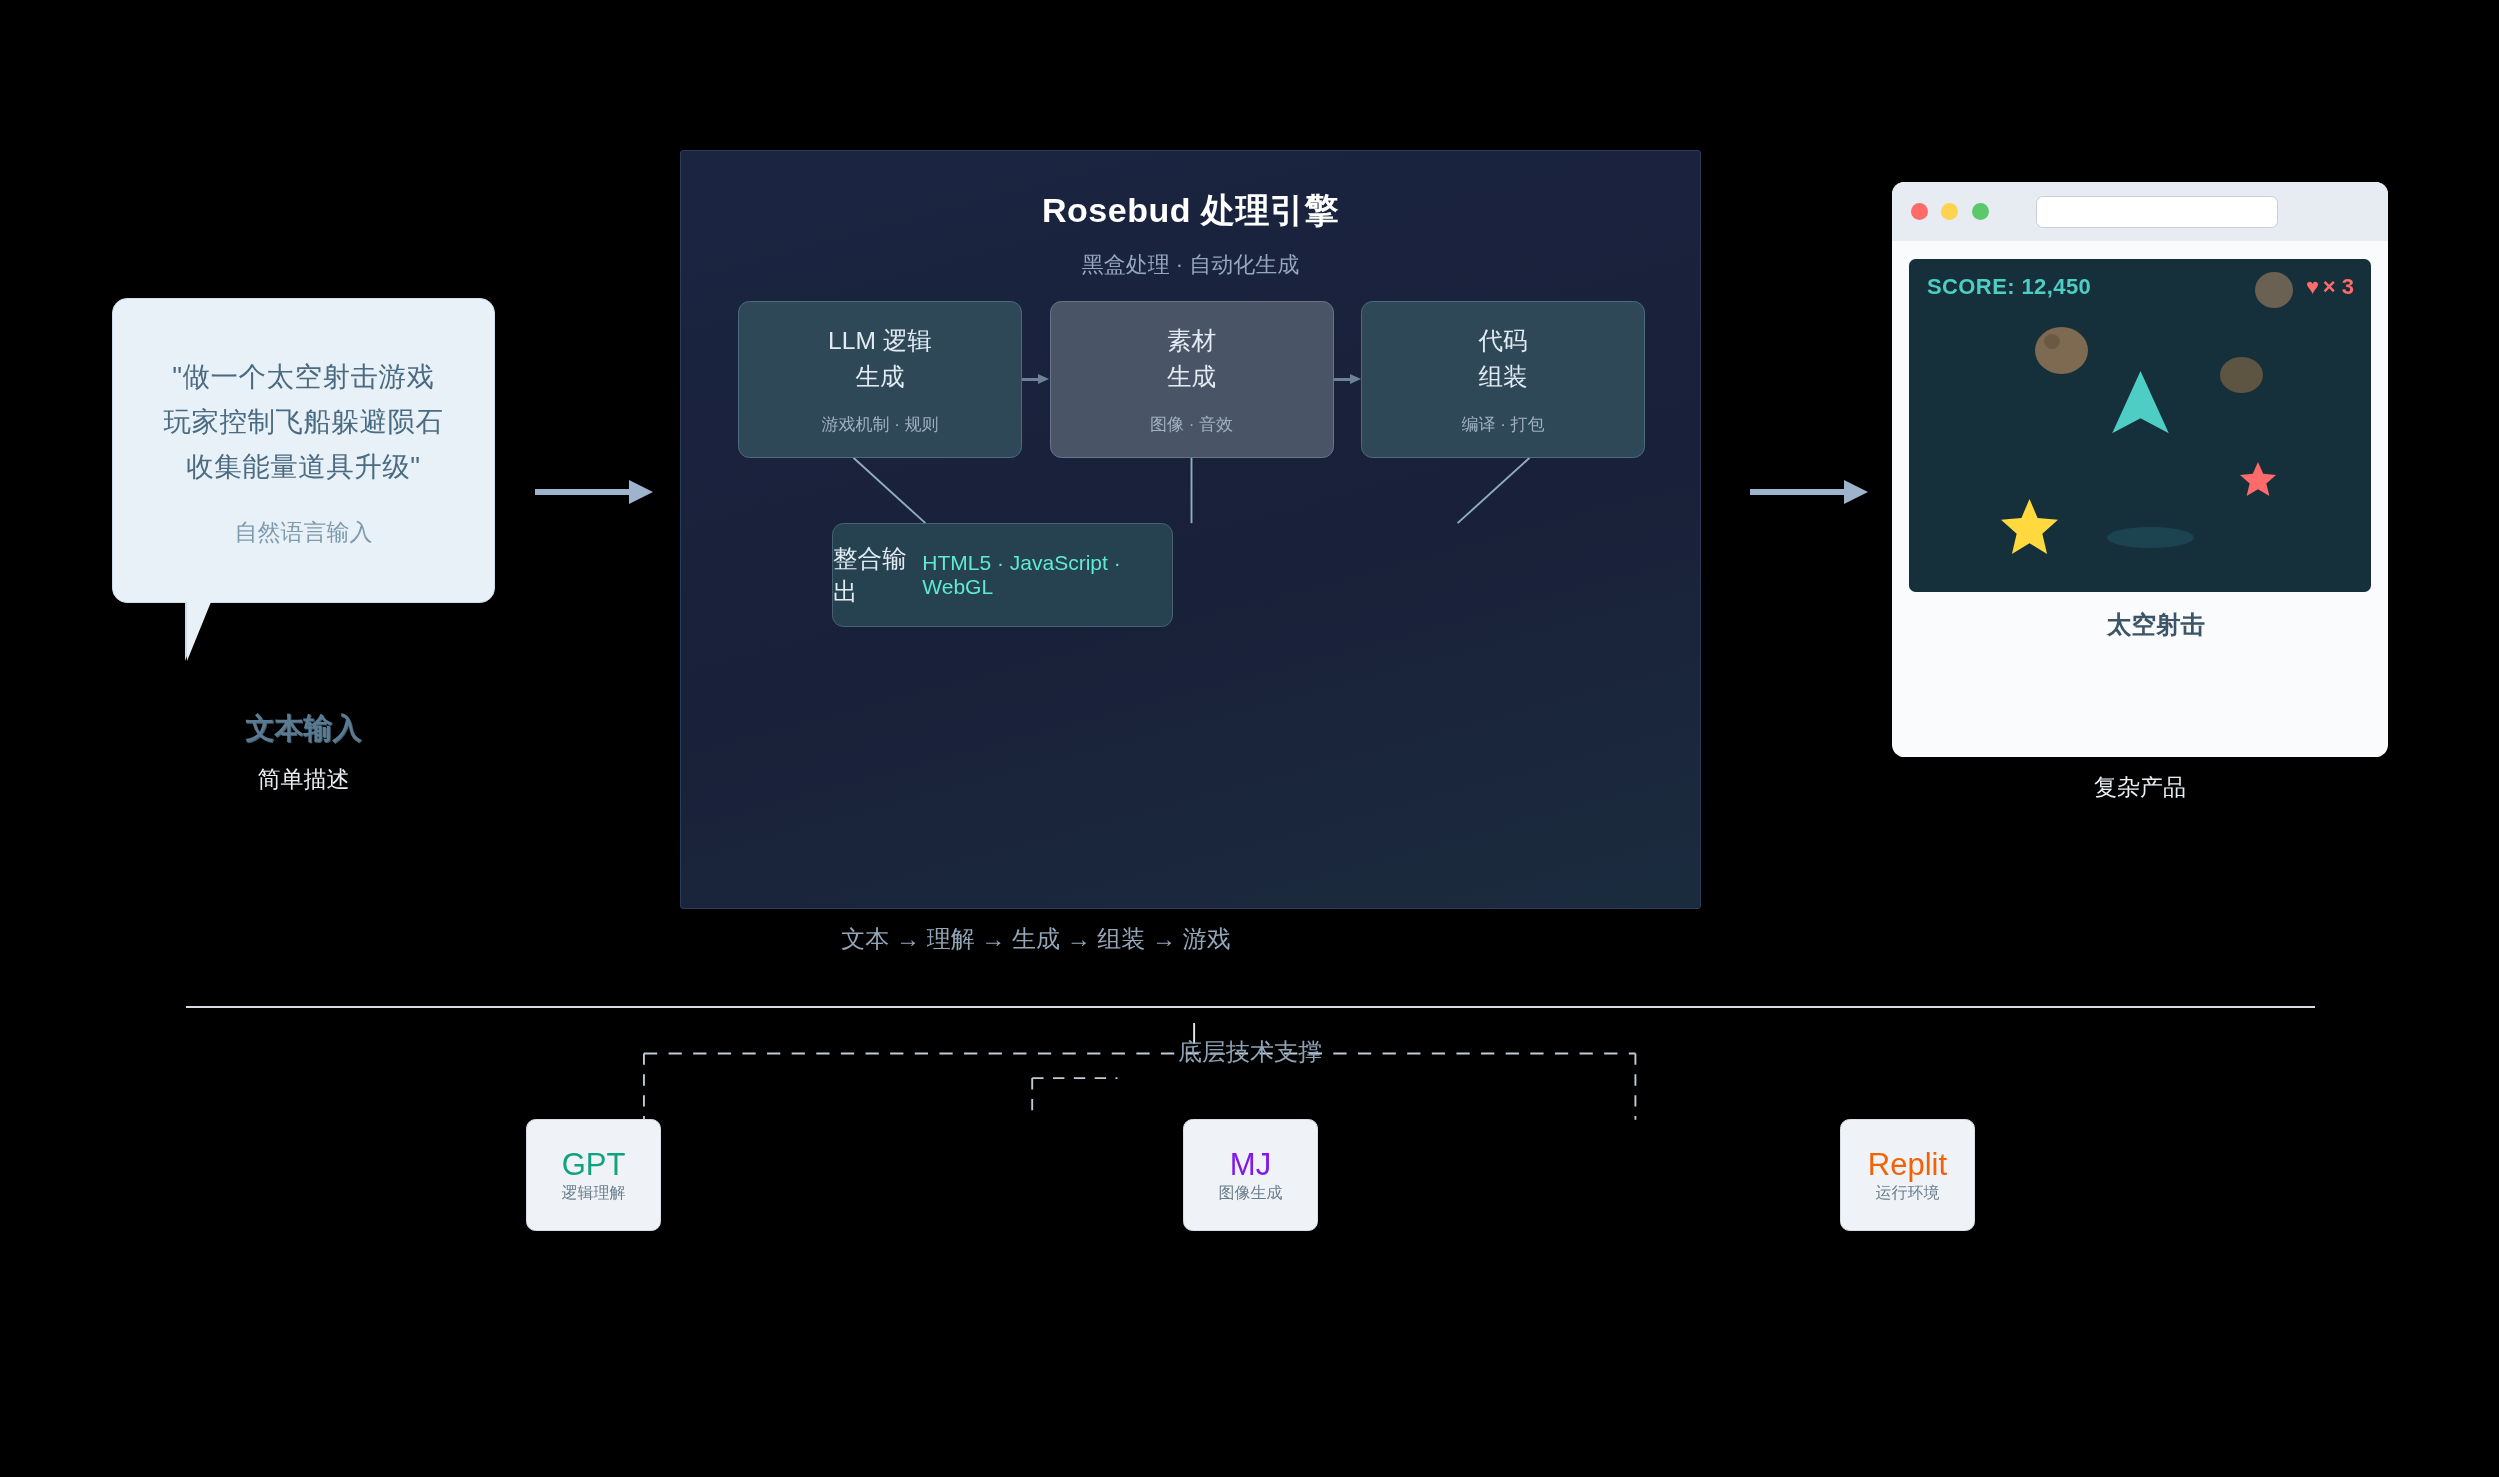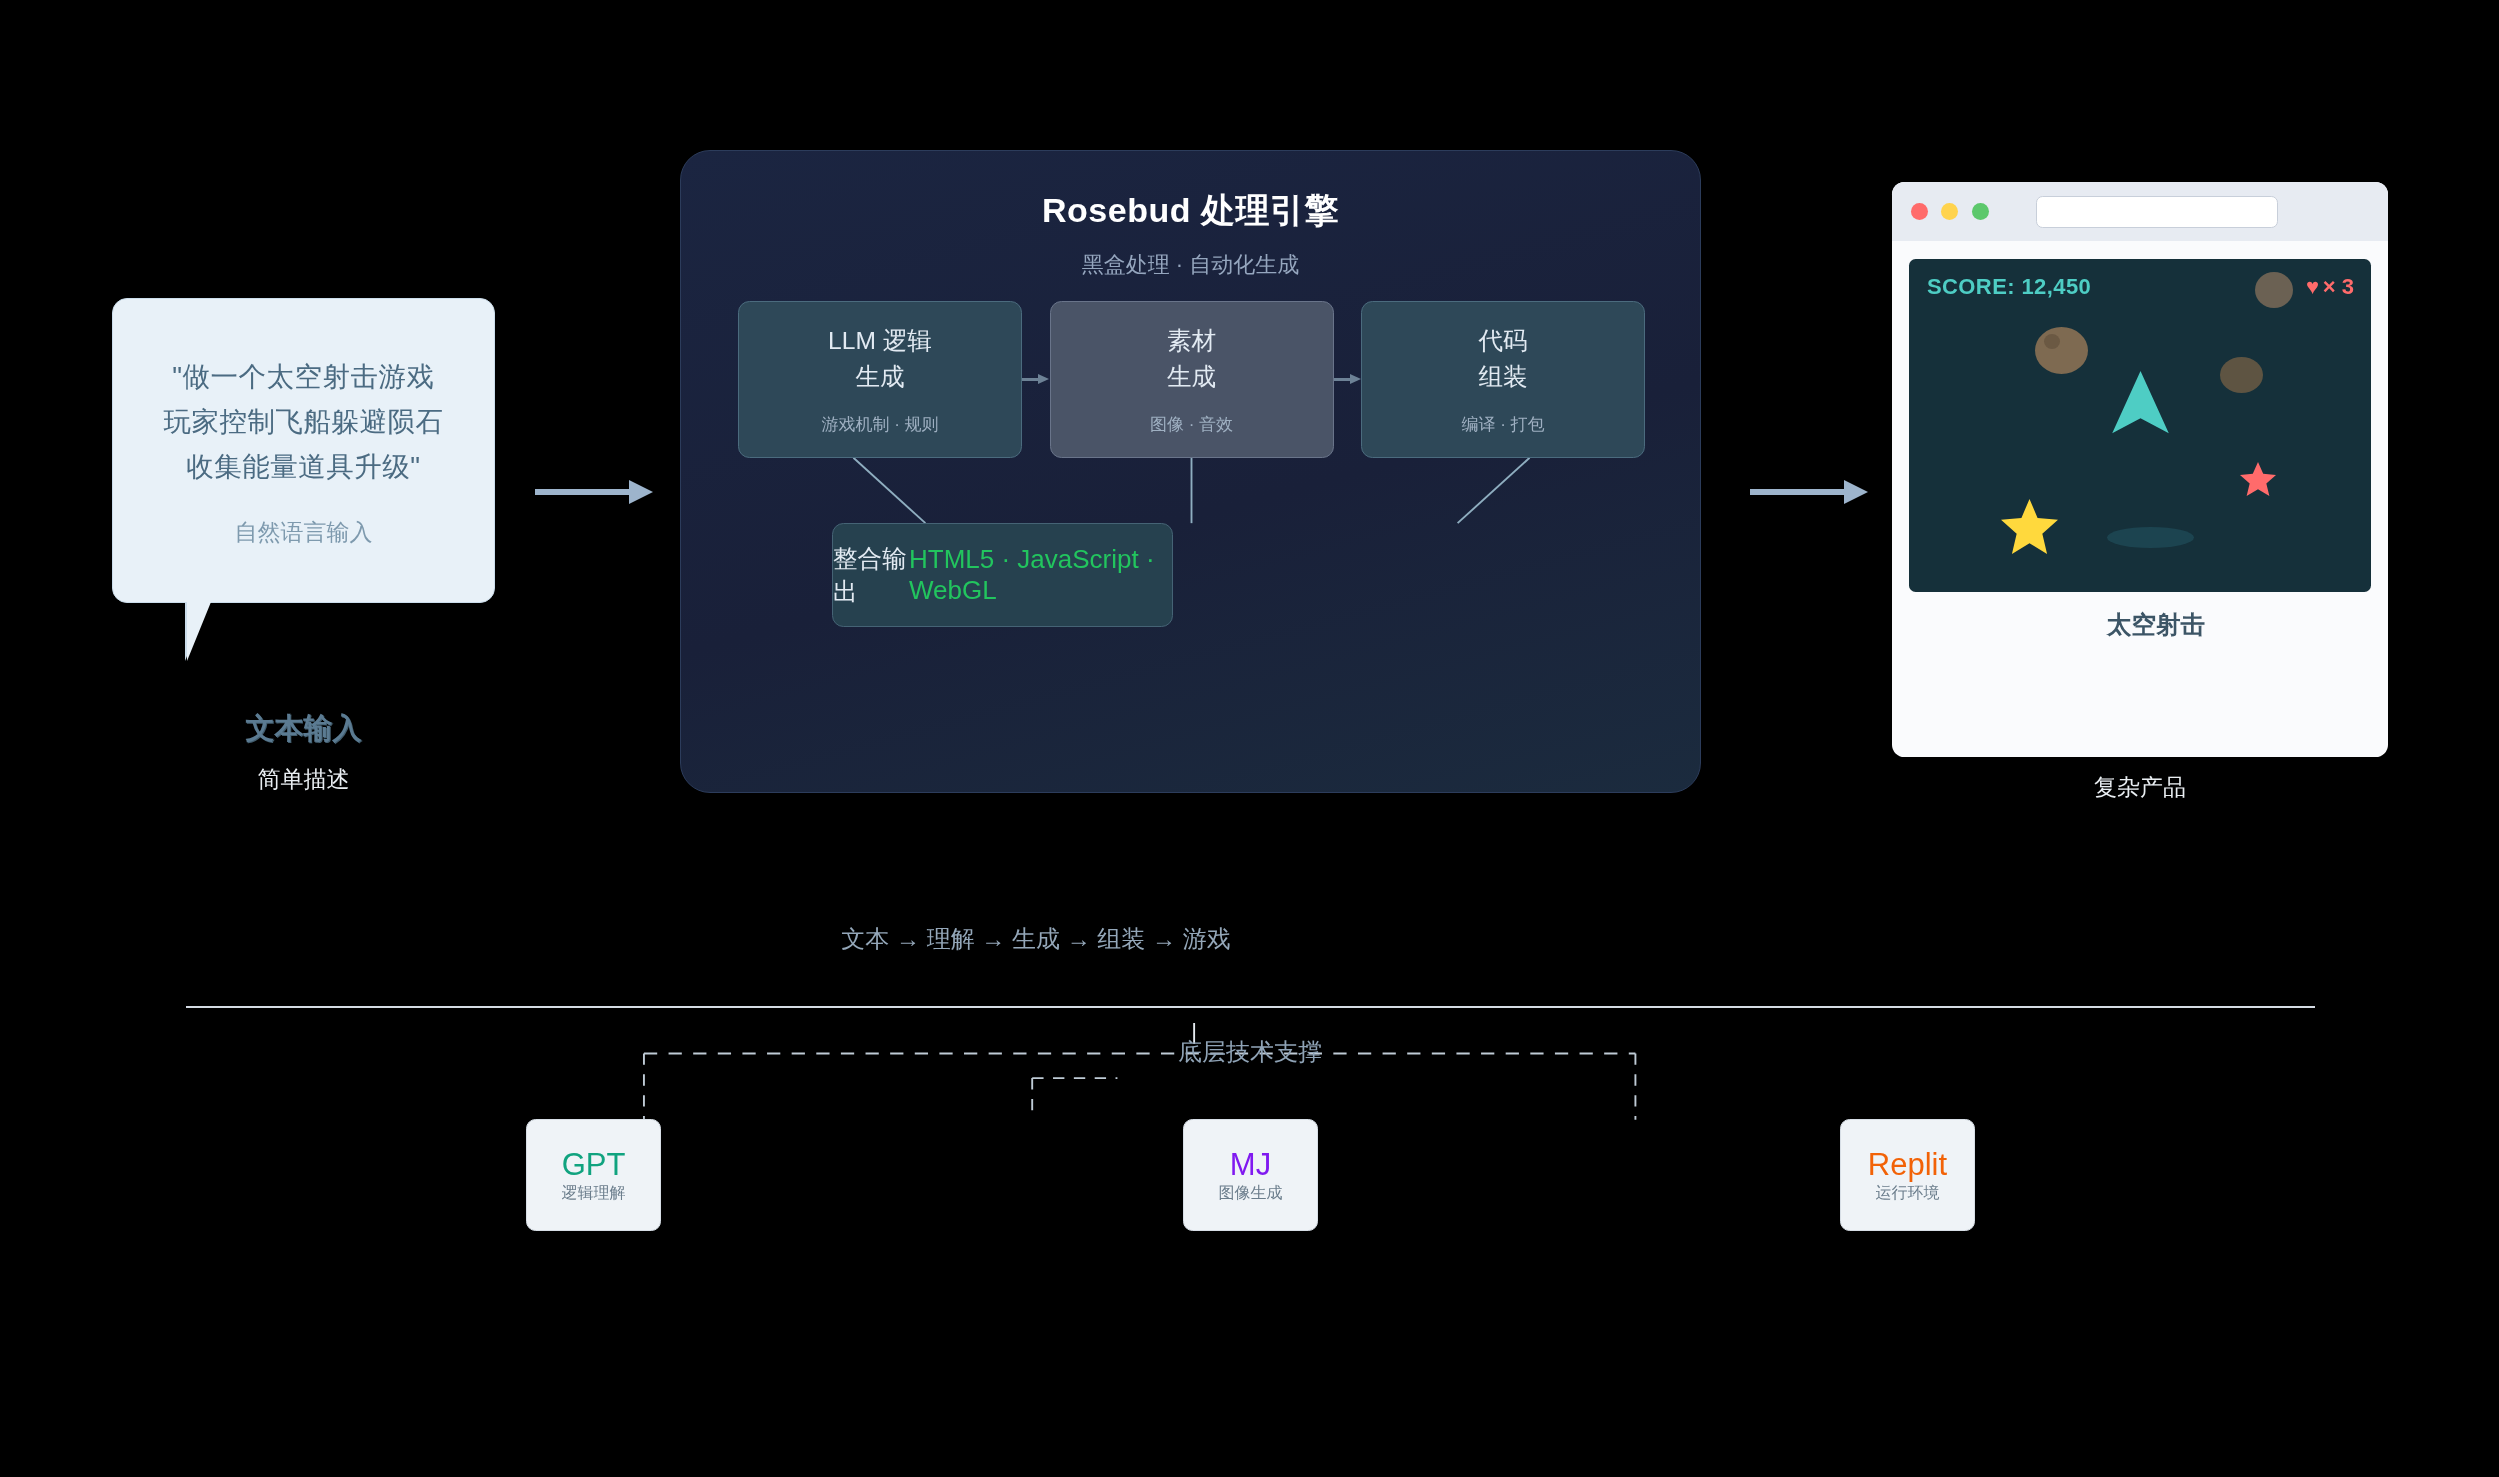--- a/index.html
+++ b/index.html
@@ -75,24 +75,24 @@
   #arrow-in  { left: 535px;  top: 480px; width: 118px; }
   #arrow-in  .shaft { width: 95px; }
   #arrow-in  .head  { left: 94px; }
   #arrow-out { left: 1750px; top: 480px; width: 118px; }
   #arrow-out .shaft { width: 95px; }
   #arrow-out .head  { left: 94px; }
 
   
   #engine {
     position: absolute; left: 680px; top: 150px;
-    width: 1021px; height: 643px;
+    width: 1021px; height: 759px;
     background: linear-gradient(165deg, #1B2541 0%, #192039 55%, #1B2B3E 100%);
     border: 1.9px solid #2C3C5B;
-    border-radius: 30px;
+    border-radius: 3px;
   }
   #engine-title {
     margin-top: 37px;
     text-align: center;
     color: #FFFFFF;
     font-size: 34px;
     font-weight: bold;
     letter-spacing: 0.5px;
   }
   #engine-sub {
@@ -152,21 +152,21 @@
   #merge-box {
     position: absolute; left: 151px; top: 372px;
     width: 341px; height: 104px;
     background: #26414F;
     border: 0.9px solid #456375;
     border-radius: 11.4px;
     display: flex; flex-direction: row;
     align-items: center; justify-content: center;
   }
   #merge-title { color: #E2EAF2; font-size: 24.6px; }
-  #merge-sub { color: #22c55e; font-size: 26px; }
+  #merge-sub { color: #5eead4; font-size: 21px; }
 
   
   #output-group { position: absolute; left: 1892px; top: 182px; width: 496px; }
   .browser {
     width: 496px; height: 575px;
     background: #FAFBFD;
     border-radius: 12.3px;
     overflow: hidden;
     box-shadow: 0 2.8px 9.5px rgba(0,0,0,.35);
   }

